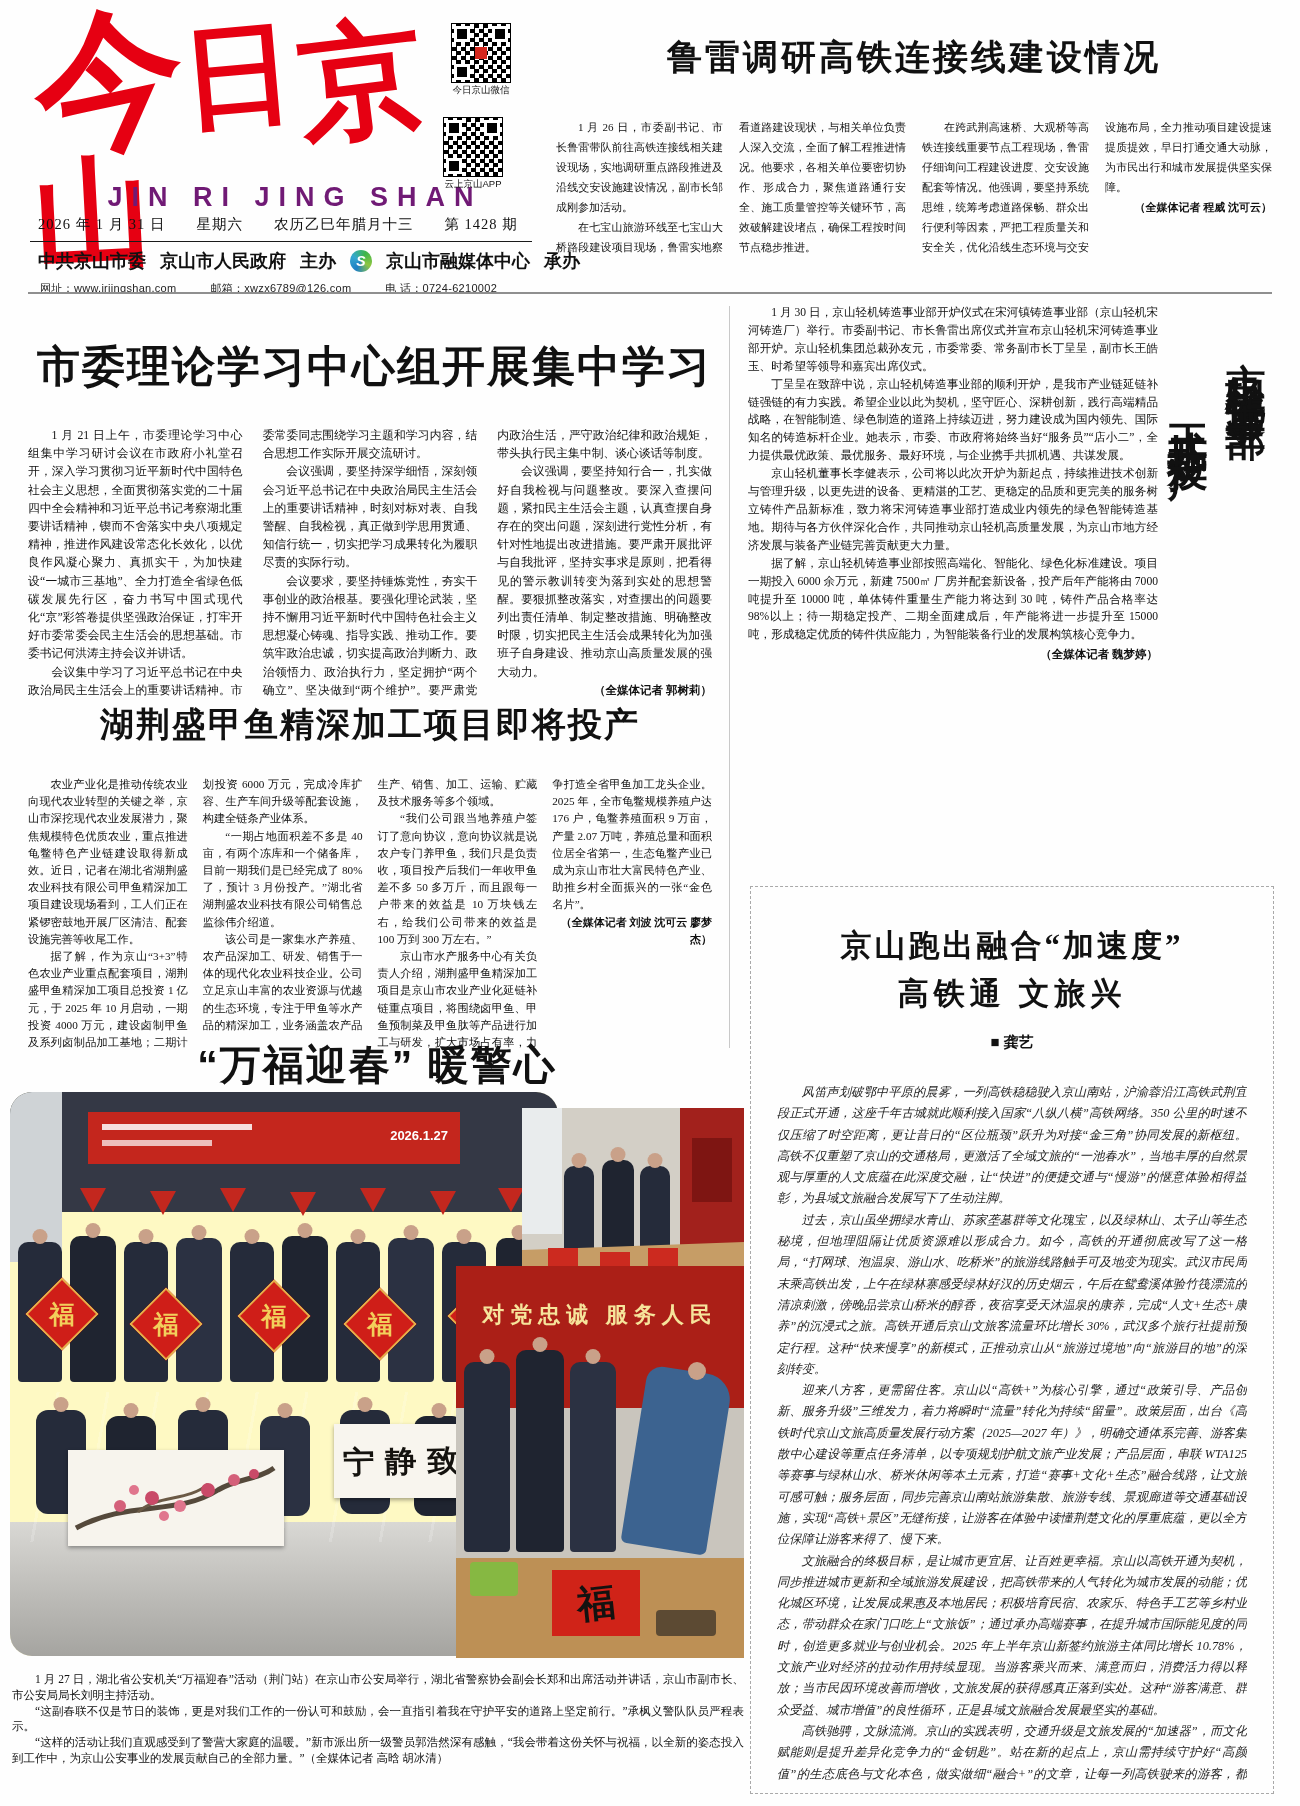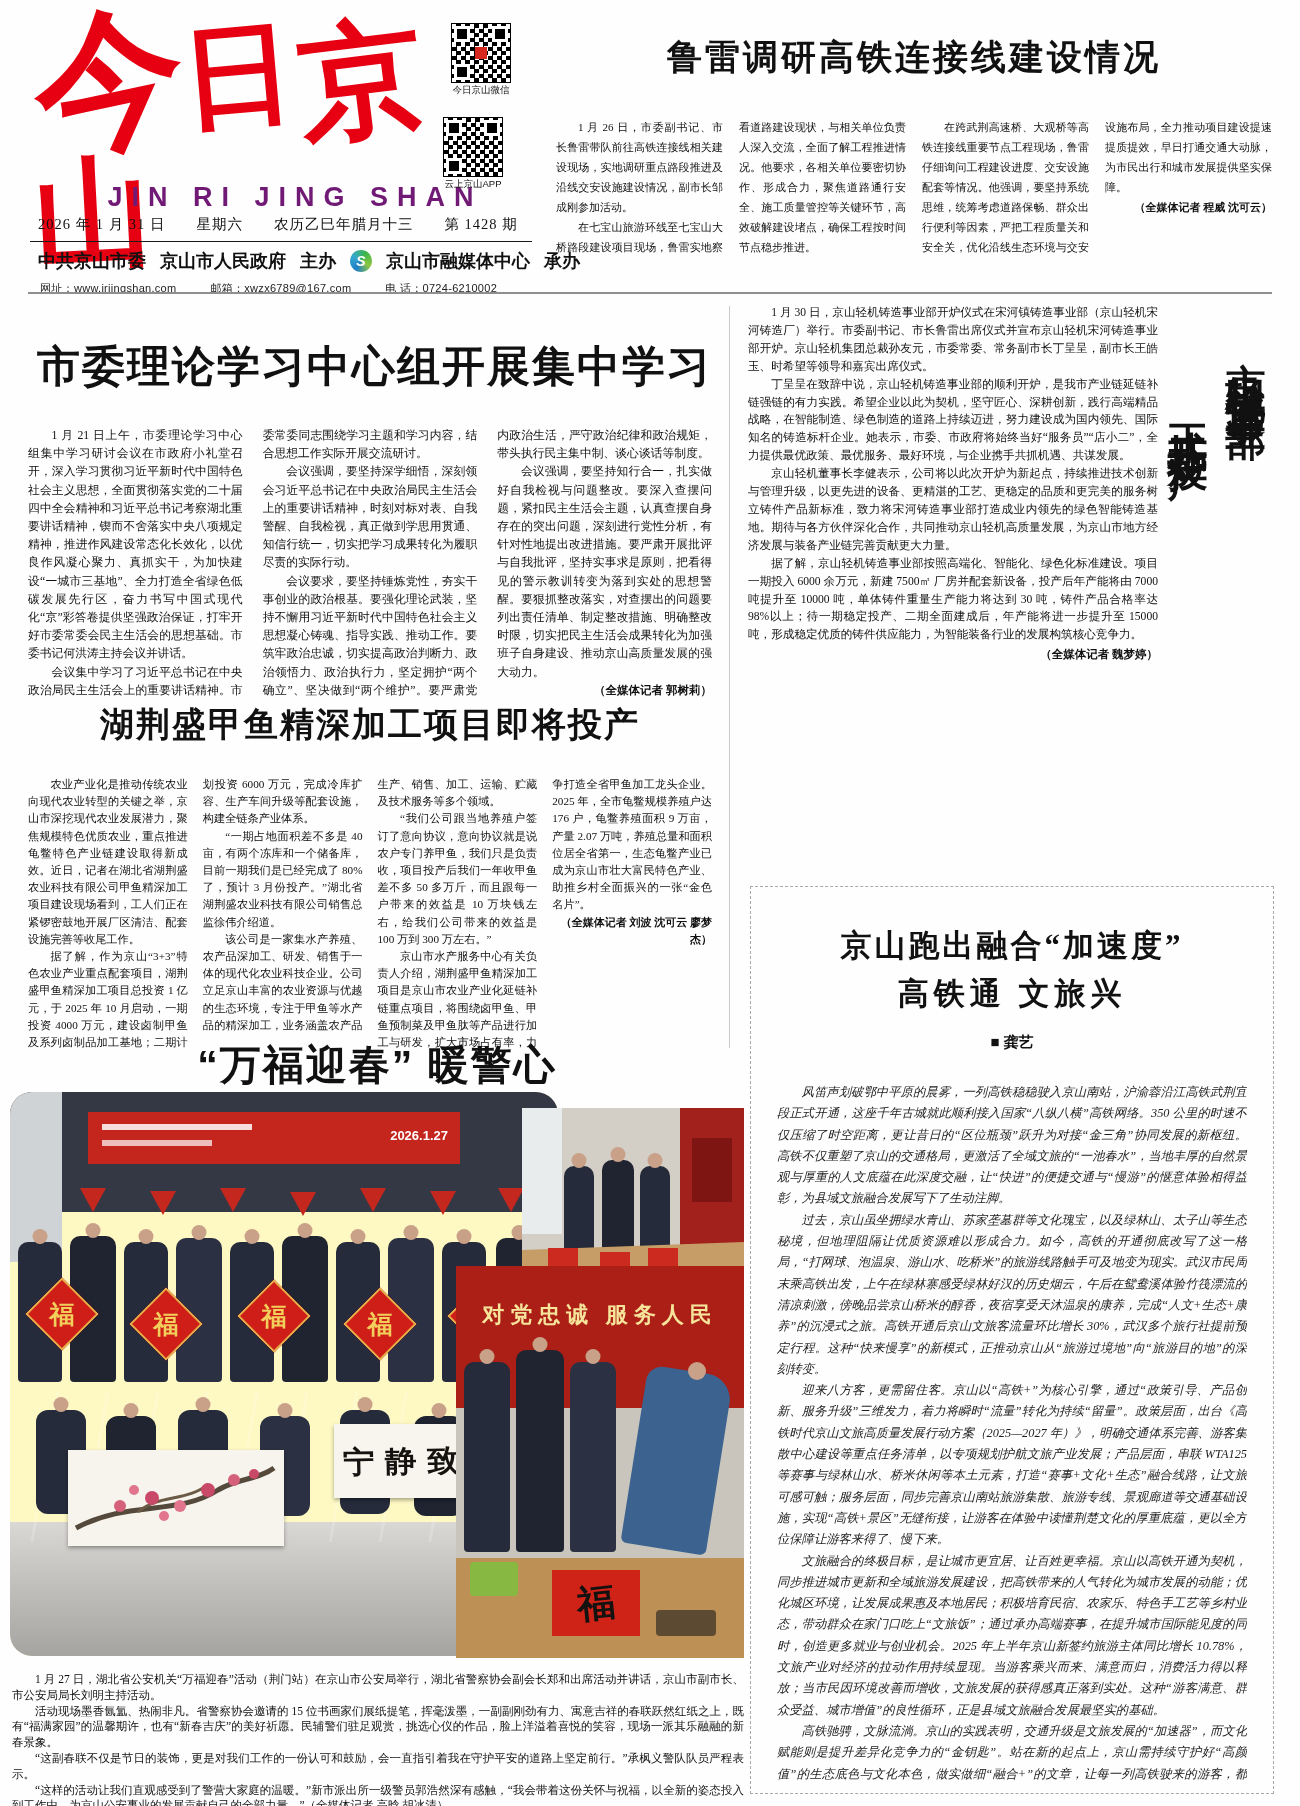--- a/index.html
+++ b/index.html
@@ -53,21 +53,21 @@
     <div class="abs dateline" style="left:38px;top:215px;width:494px;">2026 年 1 月 31 日　　星期六　　农历乙巳年腊月十三　　第 1428 期</div>
     <div class="abs rule1" style="left:30px;top:241px;width:502px;"></div>
     <div class="abs sponsor" style="left:38px;top:249px;">
       <span>中共京山市委</span>
       <span>京山市人民政府</span>
       <span>主办</span>
       <span class="slogo">S</span>
       <span>京山市融媒体中心</span>
       <span>承办</span>
     </div>
-    <div class="abs contact" style="left:40px;top:281px;width:480px;">网址：www.jrjingshan.com　　　邮箱：xwzx6789@167.com　　　电 话：0724-6210002</div>
+    <div class="abs contact" style="left:40px;top:281px;width:480px;">网址：www.jrjingshan.com　　　邮箱：xwzx6789@126.com　　　电 话：0724-6210002</div>
 
     <div class="abs" style="left:452px;top:24px;">
       <div class="qr">
         <span class="fd" style="left:2px;top:2px;"></span>
           <span class="fd" style="right:2px;top:2px;"></span>
           <span class="fd" style="left:2px;bottom:2px;"></span>
         <span class="qrred"></span>
       </div>
       <div class="qrcap" style="width:58px;">今日京山微信</div>
     </div>
@@ -226,21 +226,20 @@
     <div class="abs" style="left:0;top:292px;width:288px;height:100px;background:#bd9055;"></div>
     <div class="abs" style="left:96px;top:304px;width:88px;height:66px;background:#d02318;display:flex;align-items:center;justify-content:center;">
       <span style="color:#141210;font-size:38px;font-weight:700;transform:rotate(-6deg);">福</span>
     </div>
     <div class="abs" style="left:14px;top:296px;width:48px;height:34px;background:#86b842;border-radius:4px;"></div>
     <div class="abs" style="left:200px;top:344px;width:60px;height:26px;background:#5c4a33;border-radius:4px;"></div>
   </div>
 
   <div class="abs jc" style="left:12px;top:1672px;width:732px;font-size:11.5px;line-height:15.8px;">
     <p class="p">1 月 27 日，湖北省公安机关“万福迎春”活动（荆门站）在京山市公安局举行，湖北省警察协会副会长郑和出席活动并讲话，京山市副市长、市公安局局长刘明主持活动。</p>
-    <p class="p">活动现场墨香氤氲、热闹非凡。省警察协会邀请的 15 位书画家们展纸提笔，挥毫泼墨，一副副刚劲有力、寓意吉祥的春联跃然红纸之上，既有“福满家园”的温馨期许，也有“新春吉庆”的美好祈愿。民辅警们驻足观赏，挑选心仪的作品，脸上洋溢着喜悦的笑容，现场一派其乐融融的新春景象。</p>
     <p class="p">“这副春联不仅是节日的装饰，更是对我们工作的一份认可和鼓励，会一直指引着我在守护平安的道路上坚定前行。”承枫义警队队员严程表示。</p>
     <p class="p">“这样的活动让我们直观感受到了警营大家庭的温暖。”新市派出所一级警员郭浩然深有感触，“我会带着这份关怀与祝福，以全新的姿态投入到工作中，为京山公安事业的发展贡献自己的全部力量。”（全媒体记者 高晗 胡冰清）</p>
   </div>
 
   <section class="abs jc" style="left:748px;top:304px;width:410px;font-size:11.6px;line-height:17.9px;">
     <p class="p">1 月 30 日，京山轻机铸造事业部开炉仪式在宋河镇铸造事业部（京山轻机宋河铸造厂）举行。市委副书记、市长鲁雷出席仪式并宣布京山轻机宋河铸造事业部开炉。京山轻机集团总裁孙友元，市委常委、常务副市长丁呈呈，副市长王皓玉、时希望等领导和嘉宾出席仪式。</p>
     <p class="p">丁呈呈在致辞中说，京山轻机铸造事业部的顺利开炉，是我市产业链延链补链强链的有力实践。希望企业以此为契机，坚守匠心、深耕创新，践行高端精品战略，在智能制造、绿色制造的道路上持续迈进，努力建设成为国内领先、国际知名的铸造标杆企业。她表示，市委、市政府将始终当好“服务员”“店小二”，全力提供最优政策、最优服务、最好环境，与企业携手共抓机遇、共谋发展。</p>
     <p class="p">京山轻机董事长李健表示，公司将以此次开炉为新起点，持续推进技术创新与管理升级，以更先进的设备、更精湛的工艺、更稳定的品质和更完美的服务树立铸件产品新标准，致力将宋河铸造事业部打造成业内领先的绿色智能铸造基地。期待与各方伙伴深化合作，共同推动京山轻机高质量发展，为京山市地方经济发展与装备产业链完善贡献更大力量。</p>
     <p class="p">据了解，京山轻机铸造事业部按照高端化、智能化、绿色化标准建设。项目一期投入 6000 余万元，新建 7500㎡ 厂房并配套新设备，投产后年产能将由 7000 吨提升至 10000 吨，单体铸件重量生产能力将达到 30 吨，铸件产品合格率达 98%以上；待一期稳定投产、二期全面建成后，年产能将进一步提升至 15000 吨，形成稳定优质的铸件供应能力，为智能装备行业的发展构筑核心竞争力。</p>
     <div class="byl" style="font-size:11.5px;margin-top:2px;">（全媒体记者 魏梦婷）</div>

